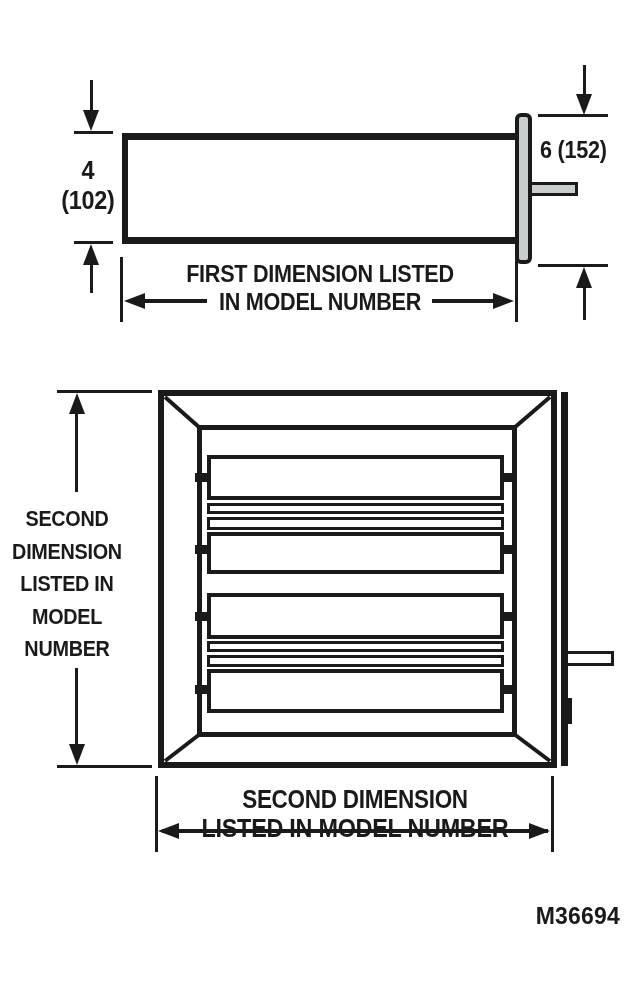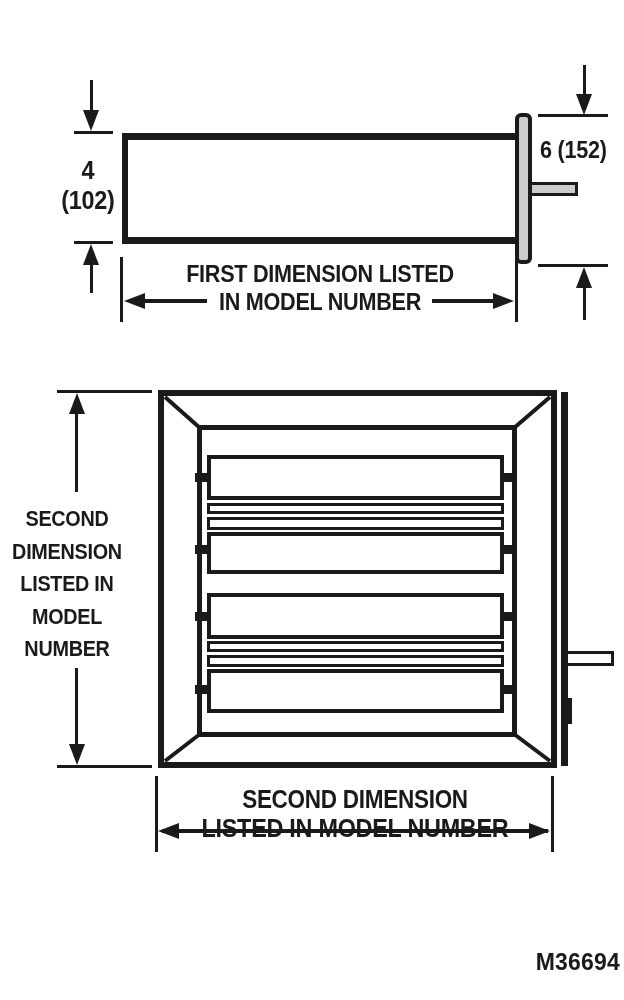--- a/index.html
+++ b/index.html
@@ -114,15 +114,15 @@
 
     <div class="ln" style="left:155px; top:776px; width:3px; height:76px;"></div>
     <div class="ln" style="left:551px; top:776px; width:3px; height:76px;"></div>
     <div class="ln" style="left:162px; top:829px; width:386px; height:4px;"></div>
     <div class="tri left" style="left:158px; top:823px;"></div>
     <div class="tri right" style="left:529px; top:823px;"></div>
     <div class="txt cond" style="left:155px; top:785px; width:400px; font-size:25px;">SECOND DIMENSION</div>
     <div class="txt cond" style="left:155px; top:813px; width:400px; font-size:26px;">LISTED IN MODEL NUMBER</div>
   </div>
 
-  <div class="txt code" style="left:490px; top:949px; width:130px; font-size:23px;">M36694</div>
+  <div class="txt code" style="left:490px; top:903px; width:130px; font-size:23px;">M36694</div>
 
 </div>
 
 </body></html>

